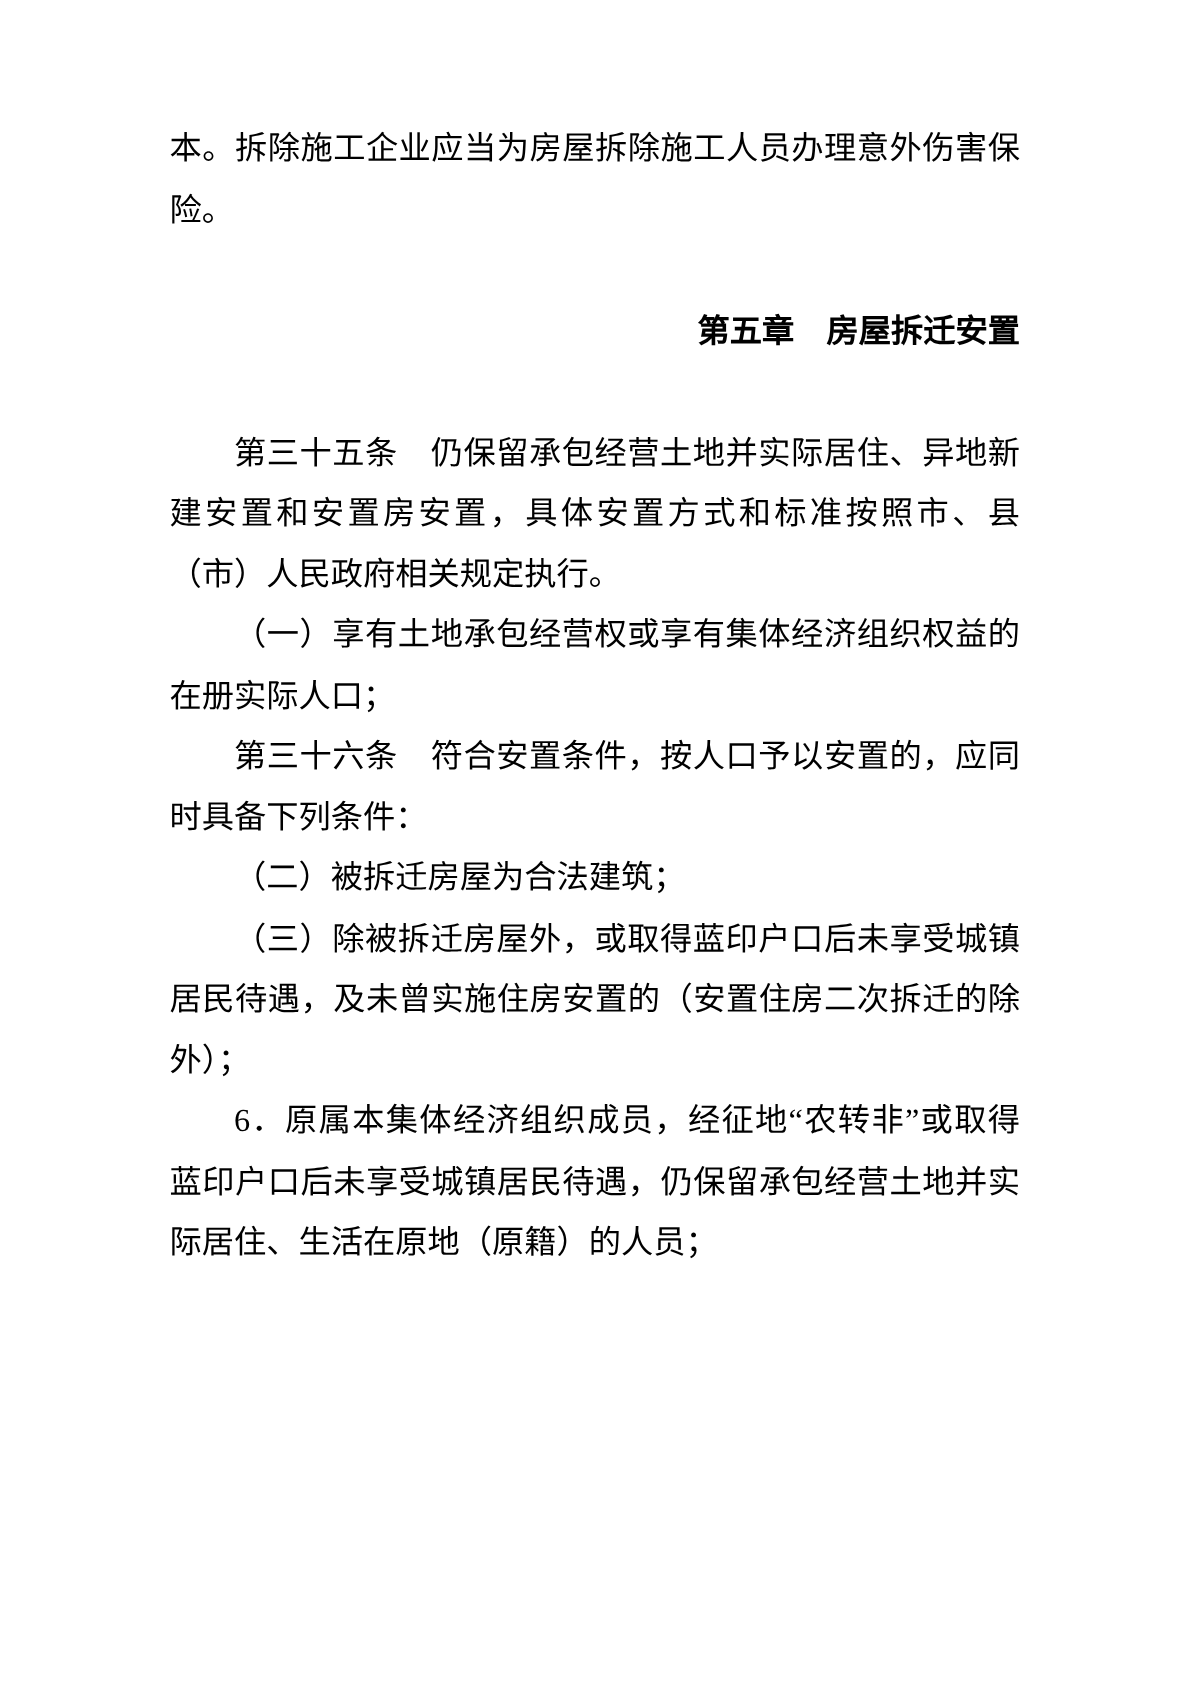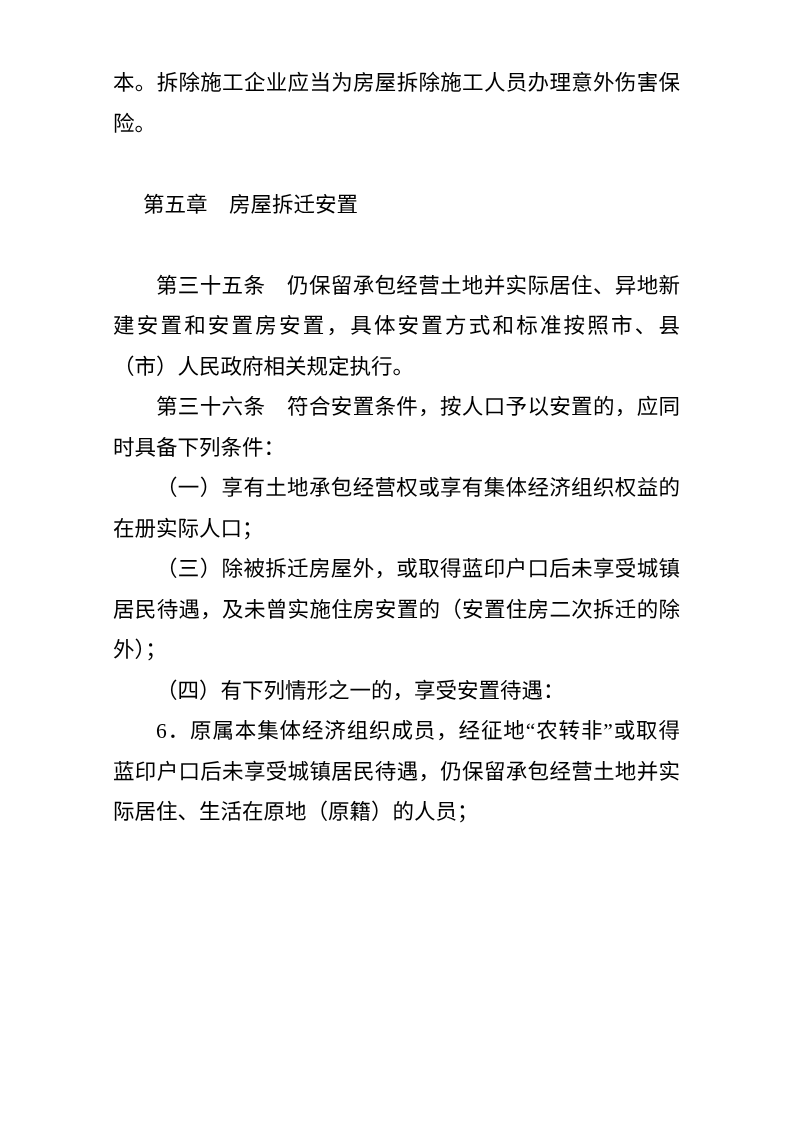--- a/index.html
+++ b/index.html
@@ -8,59 +8,60 @@
     background: #ffffff;
   }
   .page {
     position: relative;
     width: 793px;
     height: 1122px;
     margin: 0 auto;
     background: #ffffff;
     color: #000000;
     box-sizing: border-box;
-    padding: 63px 113px 0 113px;
+    padding: 79px 113px 0 113px;
     overflow: hidden;
     font-family: "Liberation Serif", "DejaVu Serif", serif;
     font-size: 21.5px;
     line-height: 40.5px;
     text-align: justify;
     word-break: normal;
     overflow-wrap: break-word;
   }
   .page p {
     margin: 0;
     padding: 0;
   }
   p.para-indent {
     text-indent: 2em;
   }
   p.para-continuation {
     text-indent: 0;
   }
   p.chapter-heading {
-    text-align: left;
+    text-align: right;
     text-indent: 0;
     margin: 40.5px 0;
     padding-left: 30px; 
+    font-weight: bold;
   }
 </style>
 </head>
 <body>
 
 <div class="page">
   <p class="para-continuation">本。拆除施工企业应当为房屋拆除施工人员办理意外伤害保险。</p>
 
   <p class="chapter-heading">第五章　房屋拆迁安置</p>
 
   <p class="para-indent">第三十五条　仍保留承包经营土地并实际居住、异地新建安置和安置房安置，具体安置方式和标准按照市、县（市）人民政府相关规定执行。</p>
 
+  <p class="para-indent">（一）享有土地承包经营权或享有集体经济组织权益的在册实际人口；</p>
+
   <p class="para-indent">第三十六条　符合安置条件，按人口予以安置的，应同时具备下列条件：</p>
 
-  <p class="para-indent">（一）享有土地承包经营权或享有集体经济组织权益的在册实际人口；</p>
-
+  <p class="para-indent">（二）被拆迁房屋为合法建筑；</p>
 
   <p class="para-indent">（三）除被拆迁房屋外，或取得蓝印户口后未享受城镇居民待遇，及未曾实施住房安置的（安置住房二次拆迁的除外）；</p>
 
-  <p class="para-indent">（四）有下列情形之一的，享受安置待遇：</p>
 
   <p class="para-indent">6．原属本集体经济组织成员，经征地“农转非”或取得蓝印户口后未享受城镇居民待遇，仍保留承包经营土地并实际居住、生活在原地（原籍）的人员；</p>
 </div>
 
 </body></html>

